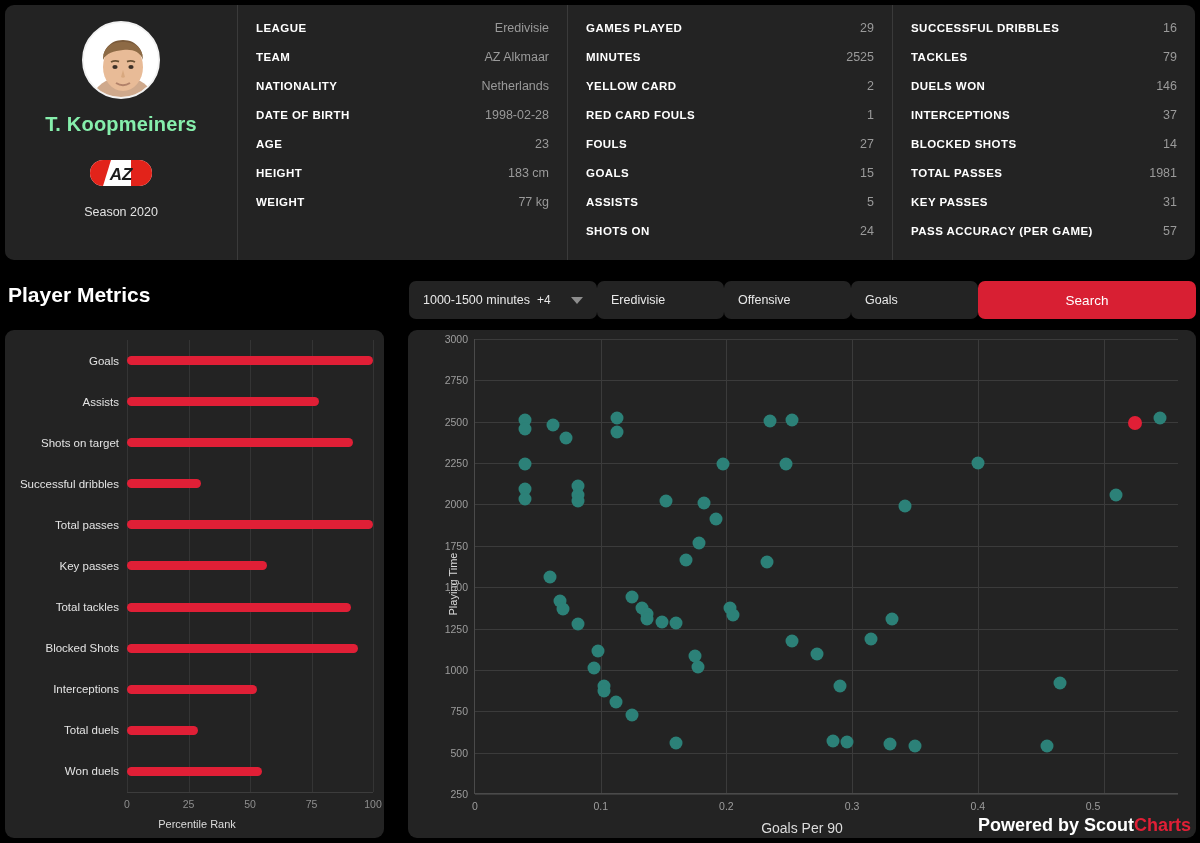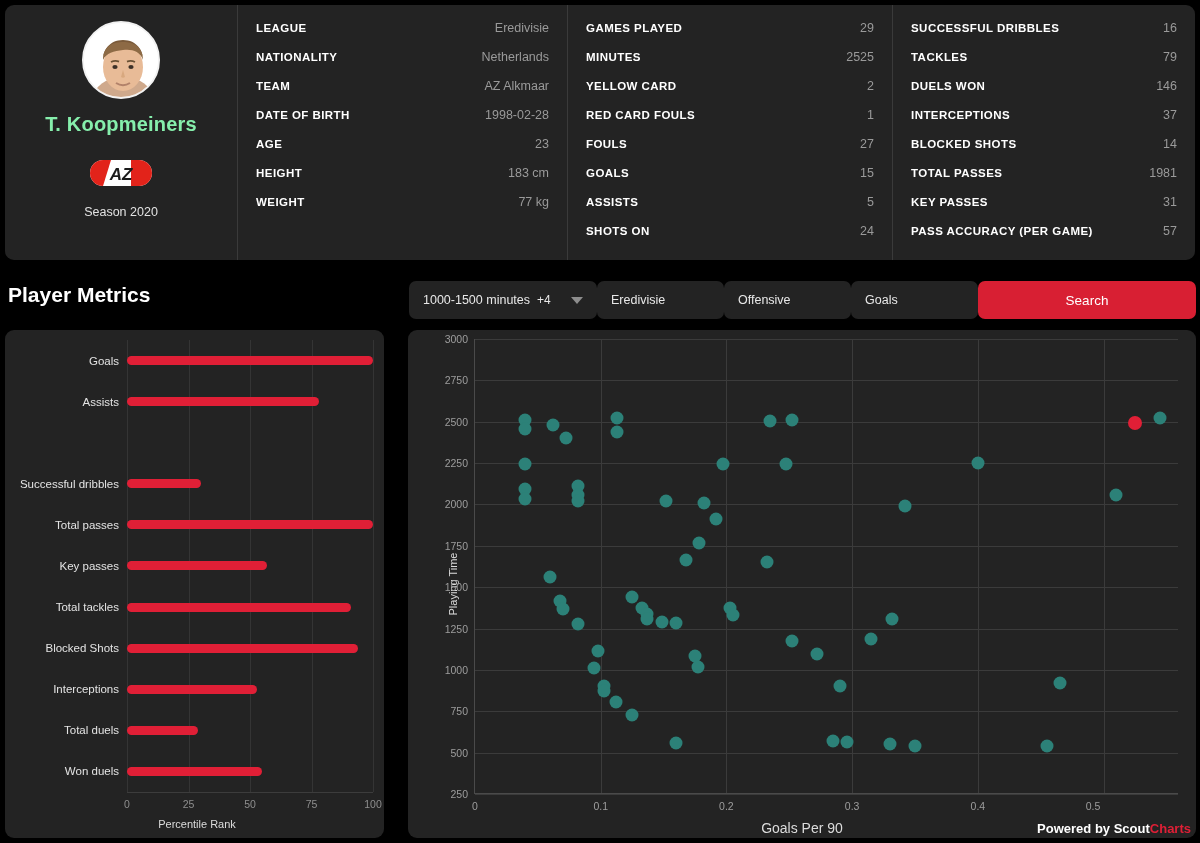--- a/index.html
+++ b/index.html
@@ -248,21 +248,21 @@
     position: absolute;
     left: 0; right: 0;
     top: 490px;
     text-align: center;
     font-size: 14px;
     color: #dcdcdc;
   }
   .credit {
     position: absolute;
     right: 5px; bottom: 2px;
-    font-size: 13px;
+    font-size: 18px;
     font-weight: bold;
     color: #fff;
   }
   .credit .accent { color: #e01f36; }
 </style>
 </head>
 <body>
 
 <div class="profile-card">
 
@@ -297,26 +297,26 @@
 
     <div class="season">Season 2020</div>
   </div>
 
   <div class="stat-col c1" id="col-bio">
       <div class="stat-row">
         <span class="stat-key">LEAGUE</span>
         <span class="stat-val">Eredivisie</span>
       </div>
       <div class="stat-row">
+        <span class="stat-key">TEAM</span>
+        <span class="stat-val">AZ Alkmaar</span>
+      </div>
+      <div class="stat-row">
         <span class="stat-key">NATIONALITY</span>
         <span class="stat-val">Netherlands</span>
-      </div>
-      <div class="stat-row">
-        <span class="stat-key">TEAM</span>
-        <span class="stat-val">AZ Alkmaar</span>
       </div>
       <div class="stat-row">
         <span class="stat-key">DATE OF BIRTH</span>
         <span class="stat-val">1998-02-28</span>
       </div>
       <div class="stat-row">
         <span class="stat-key">AGE</span>
         <span class="stat-val">23</span>
       </div>
       <div class="stat-row">
@@ -427,20 +427,24 @@
       <div class="bar-grid-line" style="left: 123px;"></div>
       <div class="bar-grid-line" style="left: 184.5px;"></div>
       <div class="bar-grid-line" style="left: 246px;"></div>
       <div class="bar-row" style="top: 0px; height: 41.0909px;">
         <span class="bar-label">Goals</span>
         <div class="bar-fill" style="width: 246px; background: rgb(224, 31, 54);"></div>
       </div>
       <div class="bar-row" style="top: 41.0909px; height: 41.0909px;">
         <span class="bar-label">Assists</span>
         <div class="bar-fill" style="width: 191.88px; background: rgb(224, 31, 54);"></div>
+      </div>
+      <div class="bar-row" style="top: 82.1818px; height: 41.0909px;">
+        <span class="bar-label">Shots on target</span>
+        <div class="bar-fill" style="width: 226.32px; background: rgb(224, 31, 54);"></div>
       </div>
       <div class="bar-row" style="top: 123.273px; height: 41.0909px;">
         <span class="bar-label">Successful dribbles</span>
         <div class="bar-fill" style="width: 73.8px; background: rgb(224, 31, 54);"></div>
       </div>
       <div class="bar-row" style="top: 164.364px; height: 41.0909px;">
         <span class="bar-label">Total passes</span>
         <div class="bar-fill" style="width: 246px; background: rgb(224, 31, 54);"></div>
       </div>
       <div class="bar-row" style="top: 205.455px; height: 41.0909px;">

